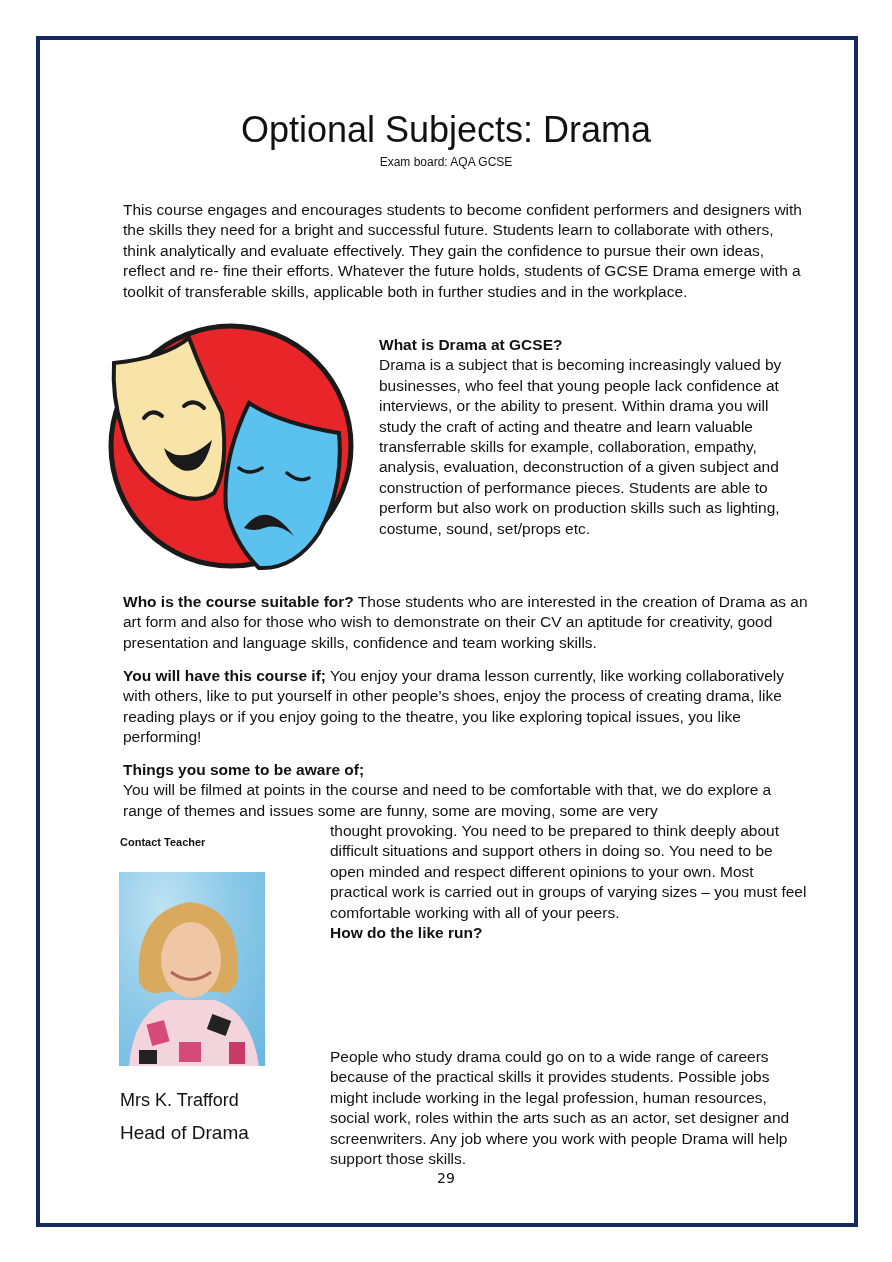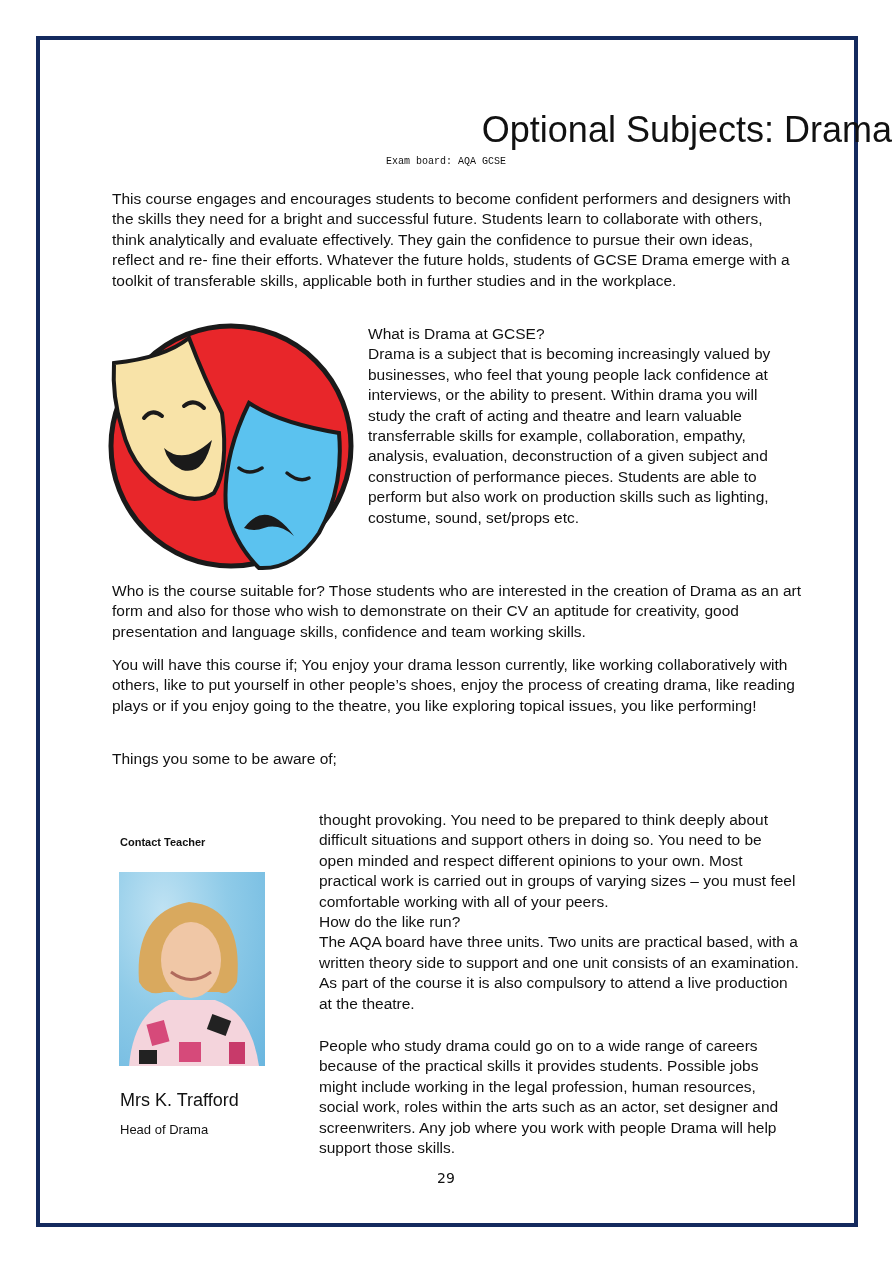--- a/index.html
+++ b/index.html
@@ -1,38 +1,38 @@
 <!DOCTYPE html>
 <html><head>
   <meta charset="utf-8">
   <style>
     html, body { margin: 0; padding: 0; background: #ffffff; }
     body { width: 892px; height: 1262px; position: relative; overflow: hidden;
            font-family: "Liberation Sans", sans-serif; color: #111; }
     .frame { position: absolute; left: 36px; top: 36px; width: 814px; height: 1183px;
              border: 4px solid #142a5e; box-sizing: content-box; }
-    .title { position: absolute; left: 0; right: 0; top: 108px; text-align: right;
+    .title { position: absolute; left: 0; right: 0; top: 108px; text-align: center;
              font-size: 36px; line-height: 44px; color: #111; }
     .subtitle { position: absolute; left: 0; right: 0; top: 152px; text-align: center;
-                font-size: 10px; line-height: 20px; font-family: Liberation Mono, monospace; }
-    .para { position: absolute; font-size: 15.5px; line-height: 20.4px; margin: 4px; }
+                font-size: 12px; line-height: 20px; }
+    .para { position: absolute; font-size: 15.5px; line-height: 20.4px; margin: 15px; }
     .intro { left: 108px; top: 185px; width: 680px; }
     .drama-logo { position: absolute; left: 104px; top: 318px; width: 254px; height: 256px; }
     .what { left: 364px; top: 320px; width: 425px; }
     .suitable { left: 108px; top: 577px; width: 690px; }
     .like { left: 108px; top: 651px; width: 690px; }
     .aware-top { left: 108px; top: 745px; width: 690px; }
     .aware-rest { left: 315px; top: 806px; width: 480px; }
     .careers { left: 315px; top: 1032px; width: 480px; }
-    b { font-weight: normal; }
+    b { font-weight: bold; }
     .contact-label { position: absolute; left: 120px; top: 836px; font-size: 11px; font-weight: bold; }
     .photo { position: absolute; left: 119px; top: 872px; width: 146px; height: 194px; overflow: hidden;
              background: radial-gradient(ellipse at 30% 20%, #bfe2f3 0%, #8fcbe8 45%, #6ab6df 100%); }
     .teacher-name { position: absolute; left: 120px; top: 1090px; font-size: 18px; }
-    .teacher-role { position: absolute; left: 120px; top: 1122px; font-size: 13px; }
+    .teacher-role { position: absolute; left: 120px; top: 1122px; font-size: 19px; }
     .page-num { position: absolute; left: 0; right: 0; top: 1170px; text-align: center;
                 font-family: "DejaVu Sans", sans-serif; font-size: 14px; }
   </style>
 </head>
 <body>
 
 <div class="frame"></div>
 
 <h1 class="title" style="margin:0;font-weight:normal;">Optional Subjects: Drama</h1>
 <div class="subtitle">Exam board: AQA GCSE</div>
@@ -63,26 +63,26 @@
 <p class="para suitable">
   <b>Who is the course suitable for?</b><span> Those students who are interested in the creation of Drama as an art form and also for those who wish to demonstrate on their CV an aptitude for creativity, good presentation and language skills, confidence and team working skills.</span>
 </p>
 
 <p class="para like">
   <b>You will have this course if;</b><span> You enjoy your drama lesson currently, like working collaboratively with others, like to put yourself in other people’s shoes, enjoy the process of creating drama, like reading plays or if you enjoy going to the theatre, you like exploring topical issues, you like performing!</span>
 </p>
 
 <div class="para aware-top">
   <b>Things you some to be aware of;</b><br>
+  <span>You will be filmed at points in the course and need to be comfortable with that, we do explore a range of themes and issues some are funny, some are moving, some are very</span>
 </div>
 
 <div class="para aware-rest">
   <span>thought provoking. You need to be prepared to think deeply about difficult situations and support others in doing so. You need to be open minded and respect different opinions to your own. Most practical work is carried out in groups of varying sizes – you must feel comfortable working with all of your peers.</span><br>
   <b>How do the like run?</b><br>
-  <span>The AQA board have three units. Two units are practical based, with a written theory side to support and one unit consists of an examination. As part of the course it is also compulsory to attend a live production at the theatre.</span>
 </div>
 
 <p class="para careers">People who study drama could go on to a wide range of careers because of the practical skills it provides students. Possible jobs might include working in the legal profession, human resources, social work, roles within the arts such as an actor, set designer and screenwriters. Any job where you work with people Drama will help support those skills.</p>
 
 <div class="contact-label">Contact Teacher</div>
 <div class="photo">
   <svg width="146" height="194" viewBox="0 0 146 194">
     <path d="M20 110 Q15 40 70 30 Q125 35 118 110 Q110 125 100 120 L45 120 Q28 125 20 110 Z" fill="#d9a95e"></path>
     <ellipse cx="72" cy="88" rx="30" ry="38" fill="#f0c7a6"></ellipse>
     <path d="M52 100 Q72 115 92 100" fill="none" stroke="#b06a5c" stroke-width="3"></path>

